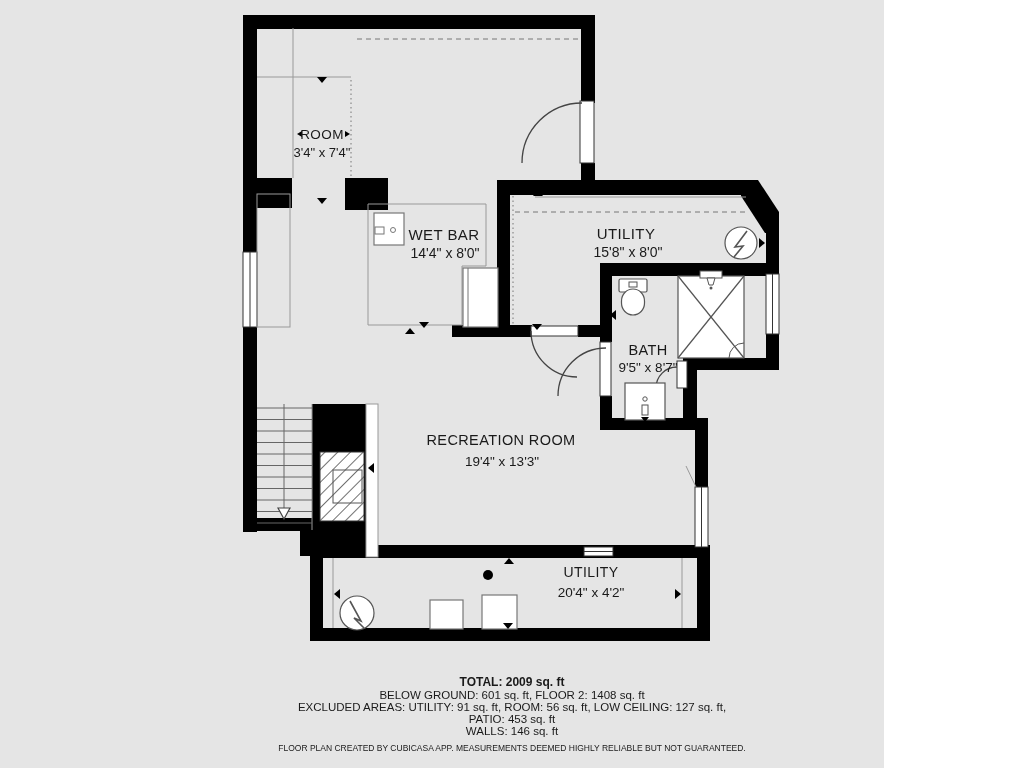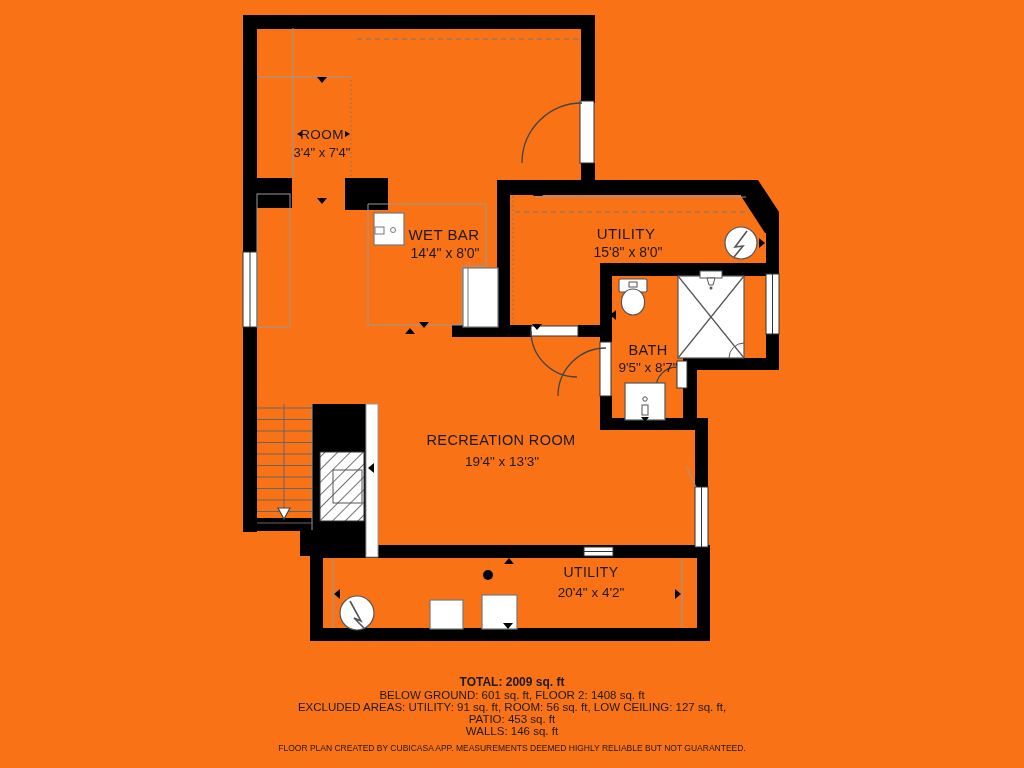--- a/index.html
+++ b/index.html
@@ -1,16 +1,16 @@
 <!DOCTYPE html>
 <html><head>
 <meta charset="utf-8">
 <style>
   html,body{margin:0;padding:0;background:#fff;}
-  .stage{position:relative;width:1024px;height:768px;background:#f97316;overflow:hidden;
+  .stage{position:relative;width:884px;height:768px;background:#e5e5e5;overflow:hidden;
          font-family:"Liberation Sans", sans-serif;}
   svg{display:block;}
   text{font-family:"Liberation Sans", sans-serif;fill:#1a1a1a;}
   .room-name{letter-spacing:.4px;}
 </style>
 </head>
 <body>
 
 <div class="stage">
 <svg width="1024" height="768" viewBox="0 0 1024 768">

